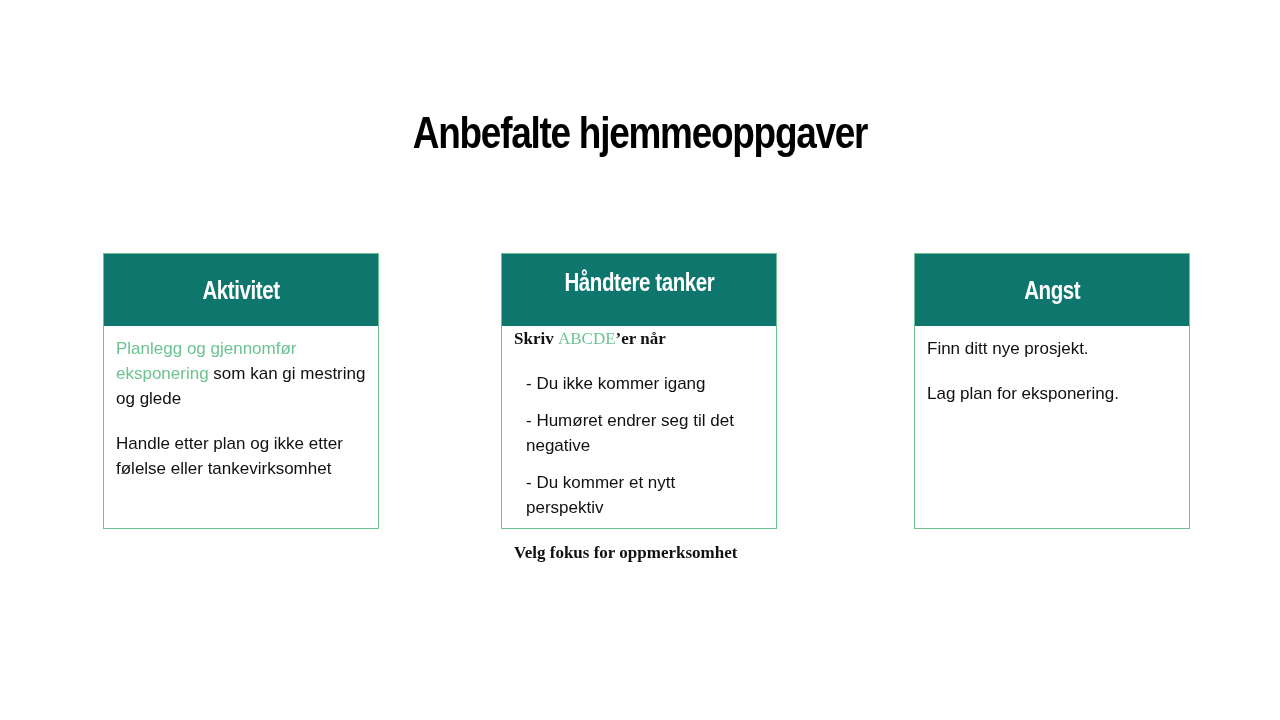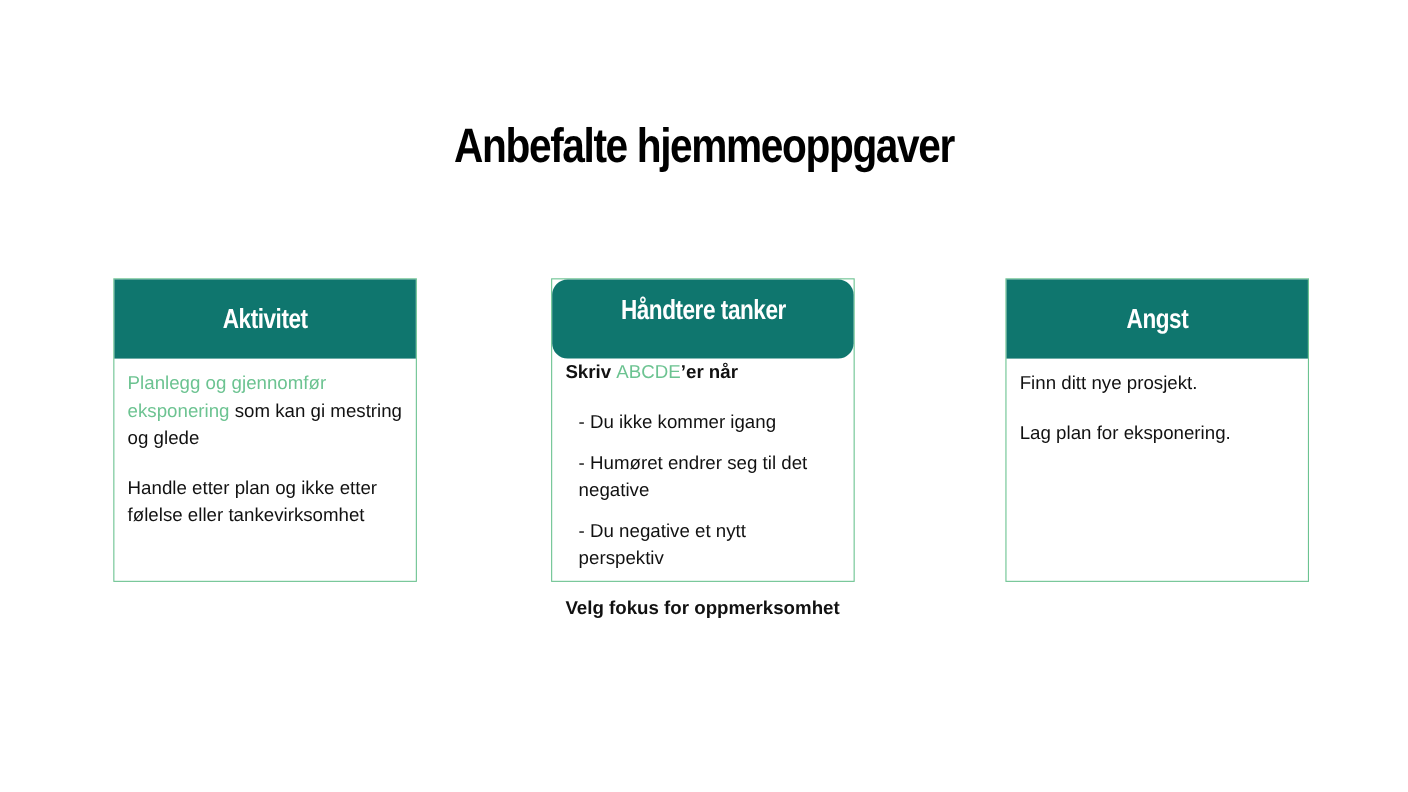--- a/index.html
+++ b/index.html
@@ -54,39 +54,39 @@
       letter-spacing: -0.5px;
     }
     .card-header span {
       display: inline-block;
       transform: scaleX(0.82);
     }
     .card-2 .card-header {
       align-items: flex-start;
       padding-top: 14px;
       box-sizing: border-box;
-      border-radius: 14px;
     }
     .card-body {
       padding: 10px 12px 0 12px;
       font-size: 17px;
       line-height: 25px;
       color: #111111;
     }
     .card-2 .card-body {
       padding-top: 0;
     }
     .para {
       margin: 0 0 20px 0;
     }
     .accent {
       color: #6cc391;
     }
     .bold {
       font-weight: bold;
+      font-family: Liberation Serif, serif;
     }
     .bullet {
       margin: 12px;
     }
   </style>
 </head>
 <body>
 
 <h1 class="slide-title">Anbefalte hjemmeoppgaver</h1>
 
@@ -102,21 +102,21 @@
 
 <div class="card card-2">
   <div class="card-header">
     <span>Håndtere tanker</span>
   </div>
   <div class="card-body">
     <p class="para bold"><span>Skriv </span><span class="accent" style="font-weight:normal">ABCDE</span><span>’er når</span></p>
     <div class="para">
       <p class="bullet">- Du ikke kommer igang</p>
       <p class="bullet">- Humøret endrer seg til det negative</p>
-      <p class="bullet">- Du negative et nytt perspektiv</p>
+      <p class="bullet">- Du kommer et nytt perspektiv</p>
     </div>
     <p class="para bold">Velg fokus for oppmerksomhet</p>
   </div>
 </div>
 
 <div class="card card-3">
   <div class="card-header">
     <span>Angst</span>
   </div>
   <div class="card-body">

